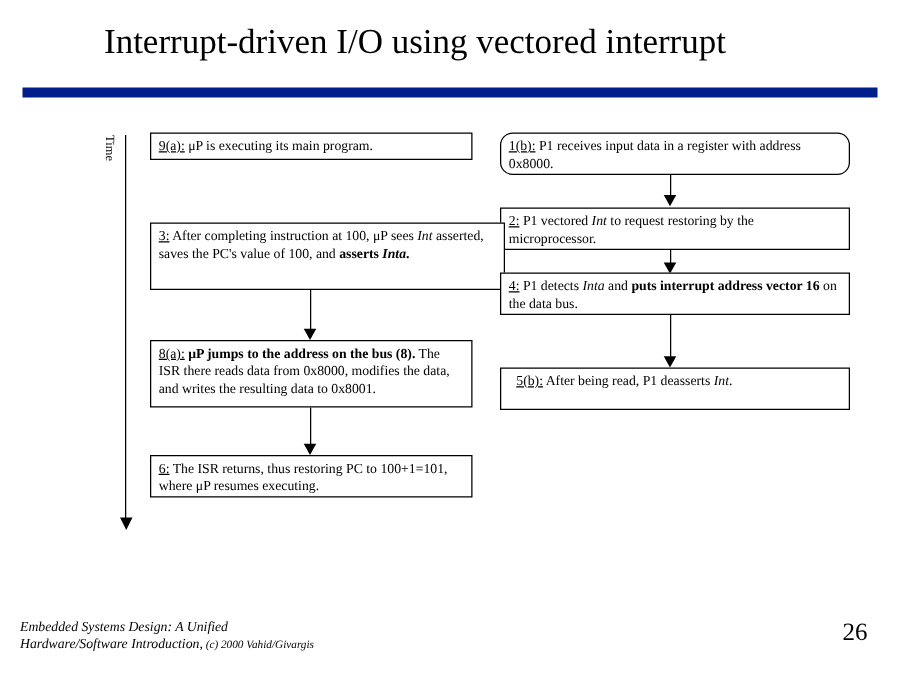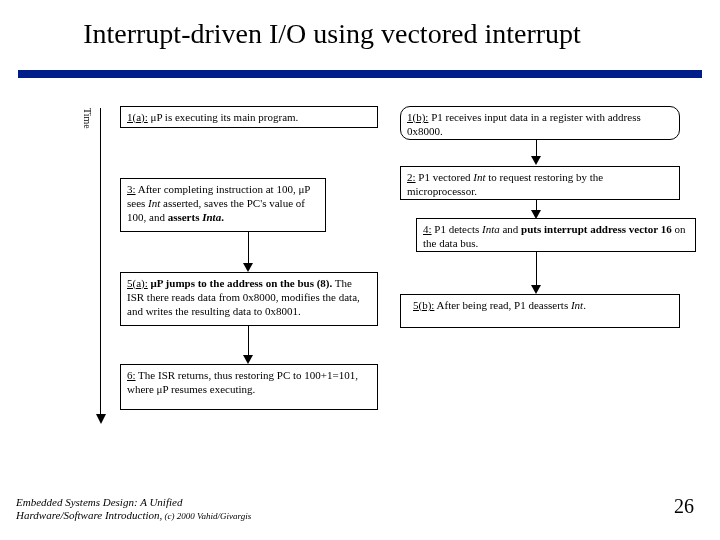--- a/index.html
+++ b/index.html
@@ -89,38 +89,38 @@
   }
   .arrow-stem {
     position: absolute;
     width: 1px;
     background: #000;
   }
   
   .b1a { left: 120px; top: 106px; width: 258px; height: 22px; }
   .b1b { left: 400px; top: 106px; width: 280px; height: 34px; border-radius: 10px; }
   .b2  { left: 400px; top: 166px; width: 280px; height: 34px; }
-  .b3  { left: 120px; top: 178px; width: 206px; height: 54px; }
-  .b4  { left: 400px; top: 218px; width: 280px; height: 34px; margin-left: 16px; }
+  .b3  { left: 120px; top: 178px; width: 284px; height: 54px; }
+  .b4  { left: 400px; top: 218px; width: 280px; height: 34px; }
   .b5a { left: 120px; top: 272px; width: 258px; height: 54px; }
   .b5b { left: 400px; top: 294px; width: 280px; height: 34px; padding-left: 12px; }
-  .b6  { left: 120px; top: 364px; width: 258px; height: 46px; }
+  .b6  { left: 120px; top: 364px; width: 258px; height: 34px; }
 </style>
 </head>
 <body>
 
 <div class="title">Interrupt-driven I/O using vectored interrupt</div>
 <div class="hr-thick"></div>
 
 <div class="time-axis"></div>
 <div class="time-arrow"></div>
 <div class="time-label">Time</div>
 
 <div class="box b1a">
-  <span class="lbl">1(a):</span><span> μP is executing its main program.</span>
+  <span class="lbl">9(a):</span><span> μP is executing its main program.</span>
 </div>
 <div class="box b1b">
   <span class="lbl">1(b):</span><span> P1 receives input data in a register with address 0x8000.</span>
 </div>
 
 <div class="arrow-stem" style="left:536px; top:140px; height:18px;"></div>
 <div class="arrow-short" style="left:531px; top:156px;"></div>
 
 <div class="box b2">
   <span class="lbl">2:</span><span> P1 vectored </span><i>Int</i><span> to request restoring by the microprocessor.</span>
@@ -131,21 +131,21 @@
 </div>
 
 <div class="arrow-stem" style="left:536px; top:200px; height:12px;"></div>
 <div class="arrow-short" style="left:531px; top:210px;"></div>
 
 <div class="box b4">
   <span class="lbl">4:</span><span> P1 detects </span><i>Inta</i><span> and </span><span class="bold">puts interrupt address vector 16</span><span> on the data bus.</span>
 </div>
 
 <div class="box b5a">
-  <span class="lbl">5(a):</span><span class="bold"> μP jumps to the address on the bus (8).</span><span> The ISR there reads data from 0x8000, modifies the data, and writes the resulting data to 0x8001.</span>
+  <span class="lbl">8(a):</span><span class="bold"> μP jumps to the address on the bus (8).</span><span> The ISR there reads data from 0x8000, modifies the data, and writes the resulting data to 0x8001.</span>
 </div>
 
 <div class="box b5b">
   <span class="lbl">5(b):</span><span> After being read, P1 deasserts </span><i>Int</i><span>.</span>
 </div>
 
 <div class="arrow-stem" style="left:248px; top:232px; height:34px;"></div>
 <div class="arrow-short" style="left:243px; top:263px;"></div>
 <div class="arrow-stem" style="left:536px; top:252px; height:36px;"></div>
 <div class="arrow-short" style="left:531px; top:285px;"></div>

